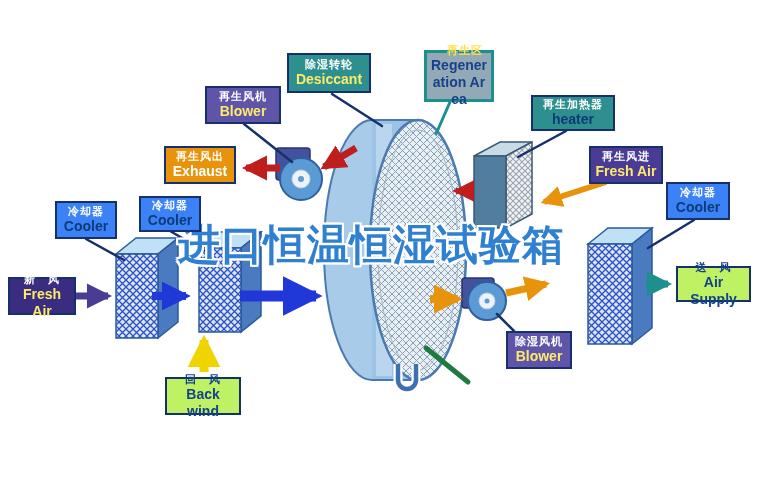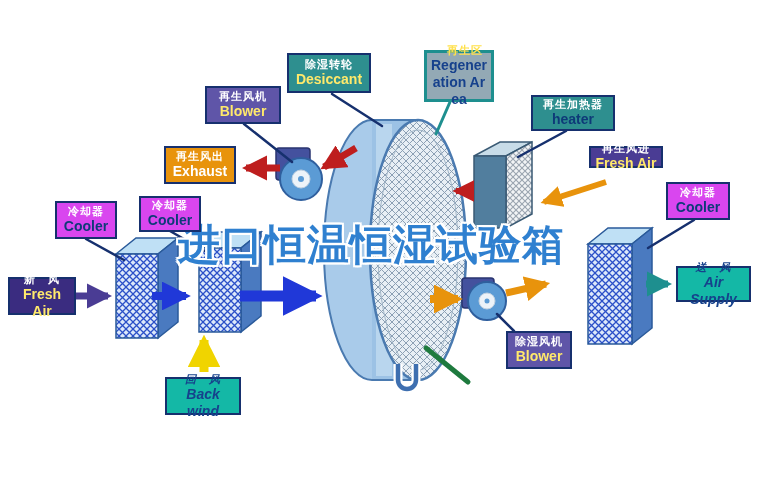--- a/index.html
+++ b/index.html
@@ -13,23 +13,23 @@
        text-align:center;font-weight:bold;line-height:1.2;padding:1px 2px;}
   .lbl .zh{font-size:11px;letter-spacing:1px;}
   .lbl .en{font-size:14px;letter-spacing:0;}
 
   .lbl-desiccant{background:#2E8F8F;}        .lbl-desiccant .zh{color:#fff;}   .lbl-desiccant .en{color:#FFE96B;}
   .lbl-regen{background:#93A9B5;border:3px solid #1E8F8F;} .lbl-regen .zh{color:#FFE14D;margin-left:12px;} .lbl-regen .en{color:#16418C;word-break:break-all;}
   .lbl-blower1{background:#5F55A8;}          .lbl-blower1 .zh{color:#fff;}     .lbl-blower1 .en{color:#FFE96B;}
   .lbl-heater{background:#2E8F8F;}           .lbl-heater .zh{color:#fff;}      .lbl-heater .en{color:#0E3A78;}
   .lbl-exhaust{background:#E8930C;}          .lbl-exhaust .zh{color:#fff;}     .lbl-exhaust .en{color:#fff;}
   .lbl-regenfresh{background:#4A3C94;}       .lbl-regenfresh .zh{color:#fff;}  .lbl-regenfresh .en{color:#FFE96B;}
-  .lbl-cooler{background:#d946ef;}           .lbl-cooler .zh{color:#fff;}      .lbl-cooler .en{color:#0E3A78;}
+  .lbl-cooler{background:#3b82f6;}           .lbl-cooler .zh{color:#fff;}      .lbl-cooler .en{color:#0E3A78;}
   .lbl-freshair{background:#3A2C80;}         .lbl-freshair .zh{color:#fff;}    .lbl-freshair .en{color:#FFE96B;}
-  .lbl-yellow{background:#14b8a6;font-style:italic;}           .lbl-yellow .zh{color:#16418C;}   .lbl-yellow .en{color:#16418C;}
+  .lbl-yellow{background:#bef264;}           .lbl-yellow .zh{color:#16418C;}   .lbl-yellow .en{color:#16418C;}
   .lbl-blower2{background:#5F55A8;}          .lbl-blower2 .zh{color:#fff;}     .lbl-blower2 .en{color:#FFE96B;}
   .lbl-green{background:#1E7A3E;border-color:#123C2A;} .lbl-green .zh{color:#fff;} .lbl-green .en{color:#fff;}
 
   
   .watermark{position:absolute;left:178px;top:224px;z-index:6;white-space:nowrap;
      font-size:42px;font-weight:bold;letter-spacing:1px;line-height:1;color:#2F80D0;
      font-family:"DejaVu Sans",sans-serif;
      text-shadow:-2px -2px 0 #fff,2px -2px 0 #fff,-2px 2px 0 #fff,2px 2px 0 #fff,
                  0 -2px 0 #fff,0 2px 0 #fff,-2px 0 0 #fff,2px 0 0 #fff;}
 </style>
@@ -169,21 +169,21 @@
   <div class="lbl lbl-heater" style="left:531px;top:95px;width:84px;height:36px">
     <span class="zh">再生加热器</span>
     <span class="en">heater</span>
   </div>
 
   <div class="lbl lbl-exhaust" style="left:164px;top:146px;width:72px;height:38px">
     <span class="zh">再生风出</span>
     <span class="en">Exhaust</span>
   </div>
 
-  <div class="lbl lbl-regenfresh" style="left:589px;top:146px;width:74px;height:22px">
+  <div class="lbl lbl-regenfresh" style="left:589px;top:146px;width:74px;height:38px">
     <span class="zh">再生风进</span>
     <span class="en">Fresh Air</span>
   </div>
 
   <div class="lbl lbl-cooler" style="left:55px;top:201px;width:62px;height:38px">
     <span class="zh">冷却器</span>
     <span class="en">Cooler</span>
   </div>
 
   <div class="lbl lbl-cooler" style="left:139px;top:196px;width:62px;height:36px">

